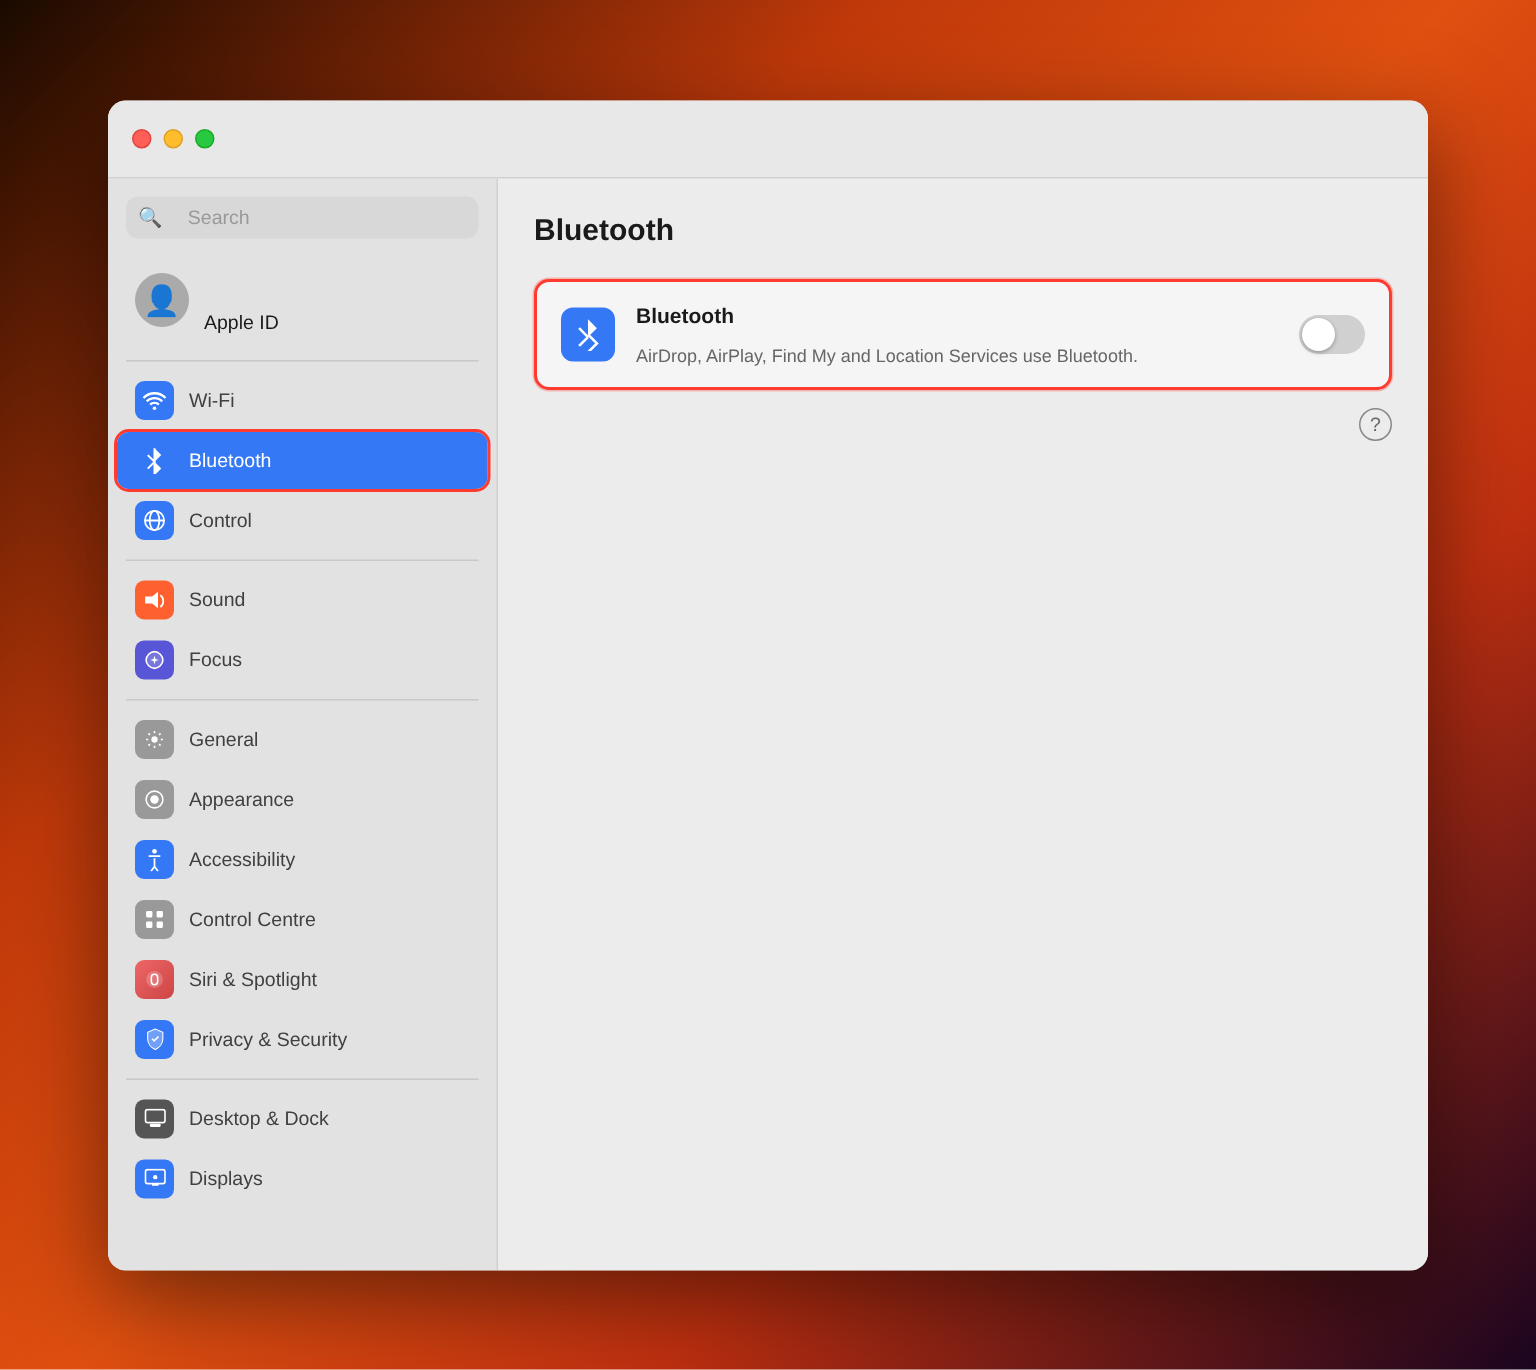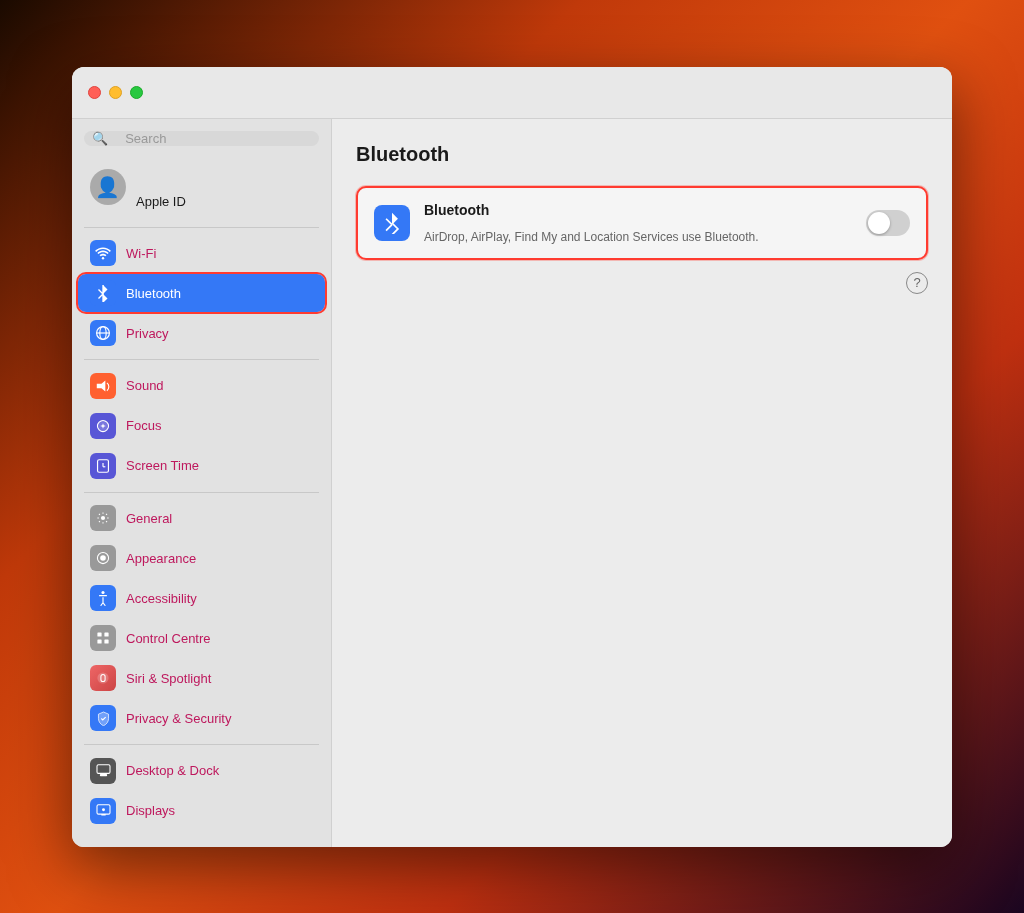--- a/index.html
+++ b/index.html
@@ -155,21 +155,21 @@
       border-radius: 6px;
       display: flex;
       align-items: center;
       justify-content: center;
       flex-shrink: 0;
       font-size: 15px;
     }
 
     .item-label {
       font-size: 13px;
-      color: #be185d;
+      color: #404040;
     }
 
     
     .icon-wifi { background: #3478f6; color: #fff; }
     .icon-bluetooth { background: #3478f6; color: #fff; }
     .icon-network { background: #3478f6; color: #fff; }
     .icon-notifications { background: #ff3b30; color: #fff; }
     .icon-sound { background: #ff6030; color: #fff; }
     .icon-focus { background: #5856d6; color: #fff; }
     .icon-screentime { background: #5856d6; color: #fff; }
@@ -339,21 +339,21 @@
       </div>
 
       <div class="sidebar-item">
         <div class="item-icon icon-network">
           <svg width="16" height="16" viewBox="0 0 20 20" fill="white">
             <circle cx="10" cy="10" r="8" stroke="white" stroke-width="1.5" fill="none"></circle>
             <ellipse cx="10" cy="10" rx="4" ry="8" stroke="white" stroke-width="1.5" fill="none"></ellipse>
             <line x1="2" y1="10" x2="18" y2="10" stroke="white" stroke-width="1.5"></line>
           </svg>
         </div>
-        <span class="item-label">Privacy</span>
+        <span class="item-label">Control</span>
       </div>
 
       <div class="sidebar-divider"></div>
 
 
       <div class="sidebar-item">
         <div class="item-icon icon-sound">
           <svg width="16" height="14" viewBox="0 0 20 18" fill="white">
             <polygon points="2,6 8,6 13,2 13,16 8,12 2,12" fill="white"></polygon>
             <path d="M15 5c1.5 1 2.5 2.7 2.5 5s-1 4-2.5 5" stroke="white" stroke-width="1.5" fill="none"></path>
@@ -365,30 +365,20 @@
       <div class="sidebar-item">
         <div class="item-icon icon-focus">
           <svg width="14" height="14" viewBox="0 0 20 20" fill="white">
             <path d="M10 2C6 2 2 6 2 10s4 8 8 8 8-4 8-8-4-8-8-8z" stroke="white" stroke-width="1.5" fill="rgba(255,255,255,0.2)"></path>
             <path d="M10 6l1 3 3 1-3 1-1 3-1-3-3-1 3-1z" fill="white"></path>
           </svg>
         </div>
         <span class="item-label">Focus</span>
       </div>
 
-      <div class="sidebar-item">
-        <div class="item-icon icon-screentime">
-          <svg width="14" height="16" viewBox="0 0 18 20" fill="white">
-            <rect x="2" y="2" width="14" height="16" rx="2" stroke="white" stroke-width="1.5" fill="none"></rect>
-            <line x1="9" y1="6" x2="9" y2="11" stroke="white" stroke-width="1.5"></line>
-            <line x1="9" y1="11" x2="12" y2="11" stroke="white" stroke-width="1.5"></line>
-          </svg>
-        </div>
-        <span class="item-label">Screen Time</span>
-      </div>
 
       <div class="sidebar-divider"></div>
 
       <div class="sidebar-item">
         <div class="item-icon icon-general">
           <svg width="14" height="14" viewBox="0 0 20 20" fill="white">
             <circle cx="10" cy="10" r="3" fill="white"></circle>
             <path d="M10 2v2M10 16v2M2 10h2M16 10h2M4.22 4.22l1.42 1.42M14.36 14.36l1.42 1.42M4.22 15.78l1.42-1.42M14.36 5.64l1.42-1.42" stroke="white" stroke-width="1.5"></path>
           </svg>
         </div>

